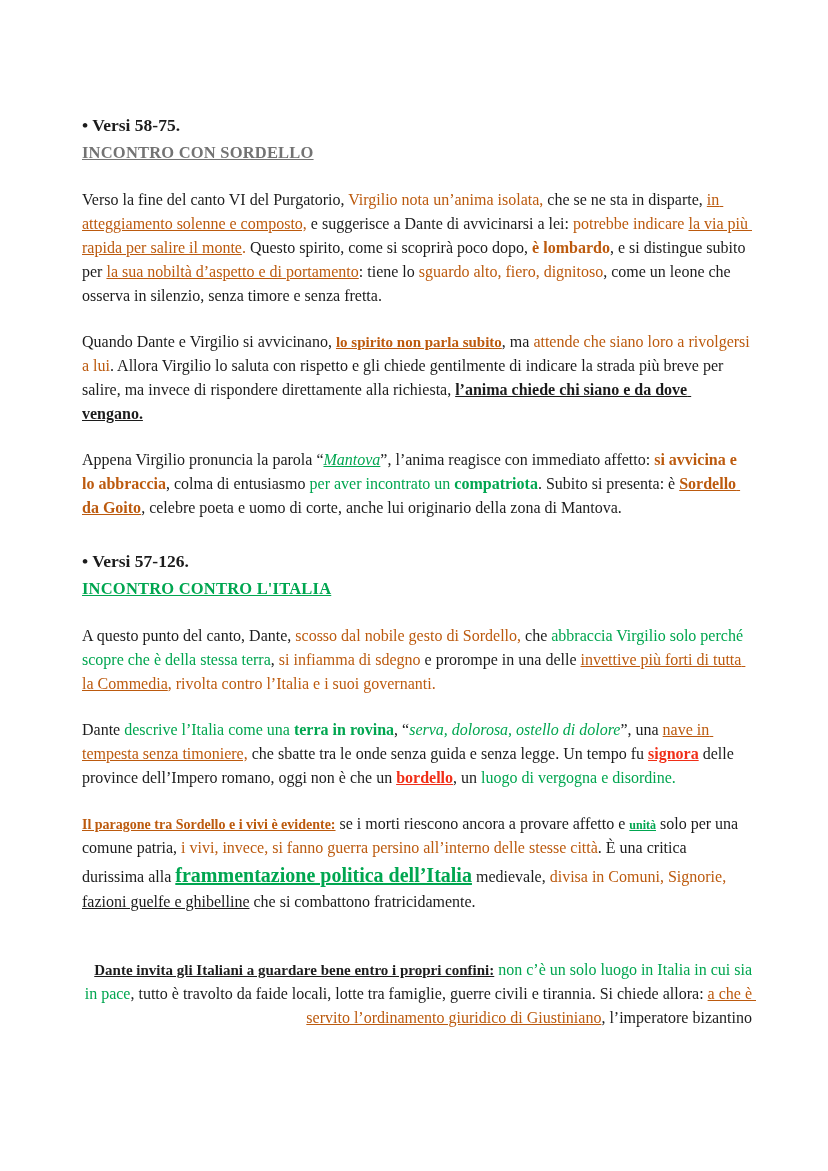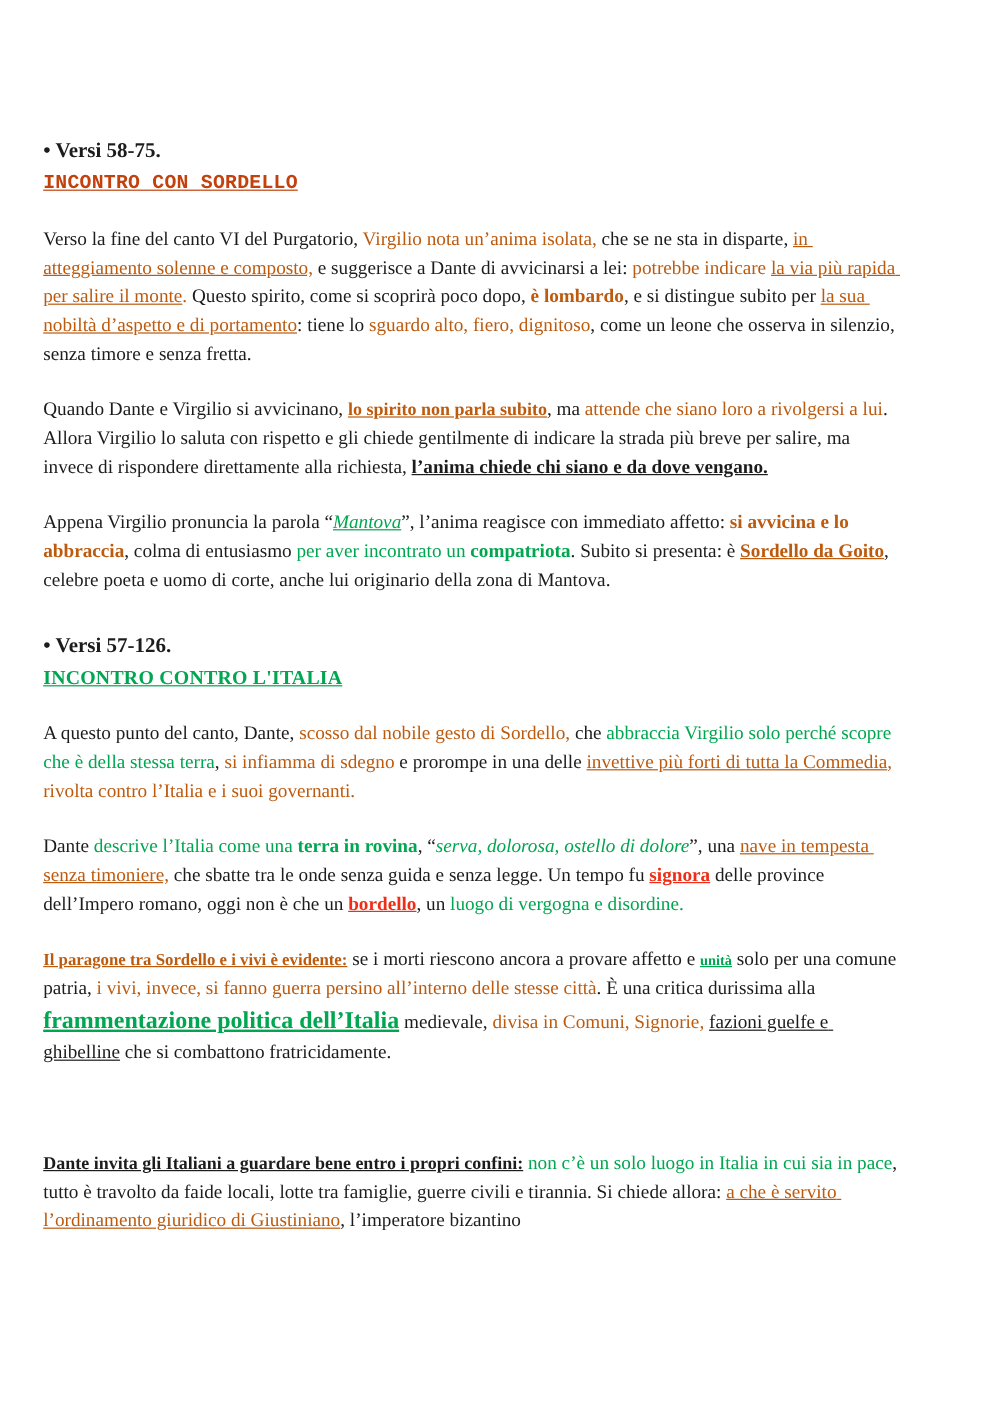--- a/index.html
+++ b/index.html
@@ -6,21 +6,21 @@
   html, body {
     margin: 0; padding: 0;
     background: #ffffff;
   }
   .page {
     position: relative;
     width: 828px;
     height: 1171px;
     margin: 0 auto;
     background: #ffffff;
-    padding: 112px 76px 40px 36px;
+    padding: 112px 76px 40px 82px;
     font-family: "Liberation Serif", "DejaVu Serif", serif;
     font-size: 16px;
     line-height: 1.5;
     color: #1c1c1c;
     overflow: hidden;
   }
   .verse-heading {
     font-size: 17.5px;
     font-weight: 700;
     margin: 28px 0 0 0;
@@ -30,30 +30,30 @@
   .section-title {
     font-size: 16.5px;
     font-weight: 700;
     text-decoration: underline;
     margin: 3px 0 0 0;
     letter-spacing: 0.2px;
   }
   .para {
     margin: 22px 0 0 0;
   }
-  .para.extra-gap { margin-top: 68px; }
+  .para.extra-gap { margin-top: 44px; text-align: right; }
   .run { white-space: pre-wrap; }
 </style>
 </head>
 <body>
 
 <div class="page">
   <div>
       <div class="verse-heading">• Versi 58-75.</div>
-      <div class="section-title" style="color: #c2410c; font-family: Liberation Mono, monospace;">INCONTRO CON SORDELLO</div>
+      <div class="section-title" style="color: #737373;">INCONTRO CON SORDELLO</div>
       <p class="para"><span class="run">Verso la fine del canto VI del Purgatorio, </span><span class="run" style="color: rgb(188, 90, 14);">Virgilio nota un’anima isolata,</span><span class="run"> che se ne sta in disparte, </span><span class="run" style="color: rgb(188, 90, 14); text-decoration: underline;">in atteggiamento solenne e composto,</span><span class="run"> e suggerisce a Dante di avvicinarsi a lei: </span><span class="run" style="color: rgb(188, 90, 14);">potrebbe indicare </span><span class="run" style="color: rgb(188, 90, 14); text-decoration: underline;">la via più rapida per salire il monte</span><span class="run" style="color: rgb(188, 90, 14);">.</span><span class="run"> Questo spirito, come si scoprirà poco dopo, </span><span class="run" style="color: rgb(188, 90, 14); font-weight: 700;">è lombardo</span><span class="run">, e si distingue subito per </span><span class="run" style="color: rgb(188, 90, 14); text-decoration: underline;">la sua nobiltà d’aspetto e di portamento</span><span class="run">: tiene lo </span><span class="run" style="color: rgb(188, 90, 14);">sguardo alto, fiero, dignitoso</span><span class="run">, come un leone che osserva in silenzio, senza timore e senza fretta.</span></p>
       <p class="para"><span class="run">Quando Dante e Virgilio si avvicinano, </span><span class="run" style="color: rgb(188, 90, 14); font-weight: 700; text-decoration: underline; font-size: 15px;">lo spirito non parla subito</span><span class="run">, ma </span><span class="run" style="color: rgb(188, 90, 14);">attende che siano loro a rivolgersi a lui</span><span class="run">. Allora Virgilio lo saluta con rispetto e gli chiede gentilmente di indicare la strada più breve per salire, ma invece di rispondere direttamente alla richiesta, </span><span class="run" style="font-weight: 700; text-decoration: underline;">l’anima chiede chi siano e da dove vengano.</span></p>
       <p class="para"><span class="run">Appena Virgilio pronuncia la parola “</span><span class="run" style="color: rgb(0, 166, 80); font-style: italic; text-decoration: underline;">Mantova</span><span class="run">”, l’anima reagisce con immediato affetto: </span><span class="run" style="color: rgb(188, 90, 14); font-weight: 700;">si avvicina e lo abbraccia</span><span class="run">, colma di entusiasmo </span><span class="run" style="color: rgb(0, 166, 80);">per aver incontrato un </span><span class="run" style="color: rgb(0, 166, 80); font-weight: 700;">compatriota</span><span class="run">. Subito si presenta: è </span><span class="run" style="color: rgb(188, 90, 14); font-weight: 700; text-decoration: underline;">Sordello da Goito</span><span class="run">, celebre poeta e uomo di corte, anche lui originario della zona di Mantova.</span></p>
       <div class="verse-heading">• Versi 57-126.</div>
       <div class="section-title" style="color: rgb(0, 166, 80);">INCONTRO CONTRO L'ITALIA</div>
       <p class="para"><span class="run">A questo punto del canto, Dante, </span><span class="run" style="color: rgb(188, 90, 14);">scosso dal nobile gesto di Sordello,</span><span class="run"> che </span><span class="run" style="color: rgb(0, 166, 80);">abbraccia Virgilio solo perché scopre che è della stessa terra</span><span class="run">, </span><span class="run" style="color: rgb(188, 90, 14);">si infiamma di sdegno</span><span class="run"> e prorompe in una delle </span><span class="run" style="color: rgb(188, 90, 14); text-decoration: underline;">invettive più forti di tutta la Commedia</span><span class="run" style="color: rgb(188, 90, 14);">, rivolta contro l’Italia e i suoi governanti.</span></p>
       <p class="para"><span class="run">Dante </span><span class="run" style="color: rgb(0, 166, 80);">descrive l’Italia come una </span><span class="run" style="color: rgb(0, 166, 80); font-weight: 700;">terra in rovina</span><span class="run">, “</span><span class="run" style="color: rgb(0, 166, 80); font-style: italic;">serva, dolorosa, ostello di dolore</span><span class="run">”, una </span><span class="run" style="color: rgb(188, 90, 14); text-decoration: underline;">nave in tempesta senza timoniere,</span><span class="run"> che sbatte tra le onde senza guida e senza legge. Un tempo fu </span><span class="run" style="color: rgb(240, 46, 23); font-weight: 700; text-decoration: underline;">signora</span><span class="run"> delle province dell’Impero romano, oggi non è che un </span><span class="run" style="color: rgb(240, 46, 23); font-weight: 700; text-decoration: underline;">bordello</span><span class="run">, un </span><span class="run" style="color: rgb(0, 166, 80);">luogo di vergogna e disordine.</span></p>
       <p class="para"><span class="run" style="color: rgb(188, 90, 14); font-weight: 700; text-decoration: underline; font-size: 14px;">Il paragone tra Sordello e i vivi è evidente:</span><span class="run"> se i morti riescono ancora a provare affetto e </span><span class="run" style="color: rgb(0, 166, 80); font-weight: 700; text-decoration: underline; font-size: 12px;">unità</span><span class="run"> solo per una comune patria, </span><span class="run" style="color: rgb(188, 90, 14);">i vivi, invece, si fanno guerra persino all’interno delle stesse città</span><span class="run">. È una critica durissima alla </span><span class="run" style="color: rgb(0, 166, 80); font-weight: 700; text-decoration: underline; font-size: 20px;">frammentazione politica dell’Italia</span><span class="run"> medievale, </span><span class="run" style="color: rgb(188, 90, 14);">divisa in Comuni, Signorie, </span><span class="run" style="text-decoration: underline;">fazioni guelfe e ghibelline</span><span class="run"> che si combattono fratricidamente.</span></p>
       <p class="para extra-gap"><span class="run" style="font-weight: 700; text-decoration: underline; font-size: 15px;">Dante invita gli Italiani a guardare bene entro i propri confini:</span><span class="run" style="color: rgb(0, 166, 80);"> non c’è un solo luogo in Italia in cui sia in pace</span><span class="run">, tutto è travolto da faide locali, lotte tra famiglie, guerre civili e tirannia. Si chiede allora: </span><span class="run" style="color: rgb(188, 90, 14); text-decoration: underline;">a che è servito l’ordinamento giuridico di Giustiniano</span><span class="run">, l’imperatore bizantino</span></p>
     </div>

